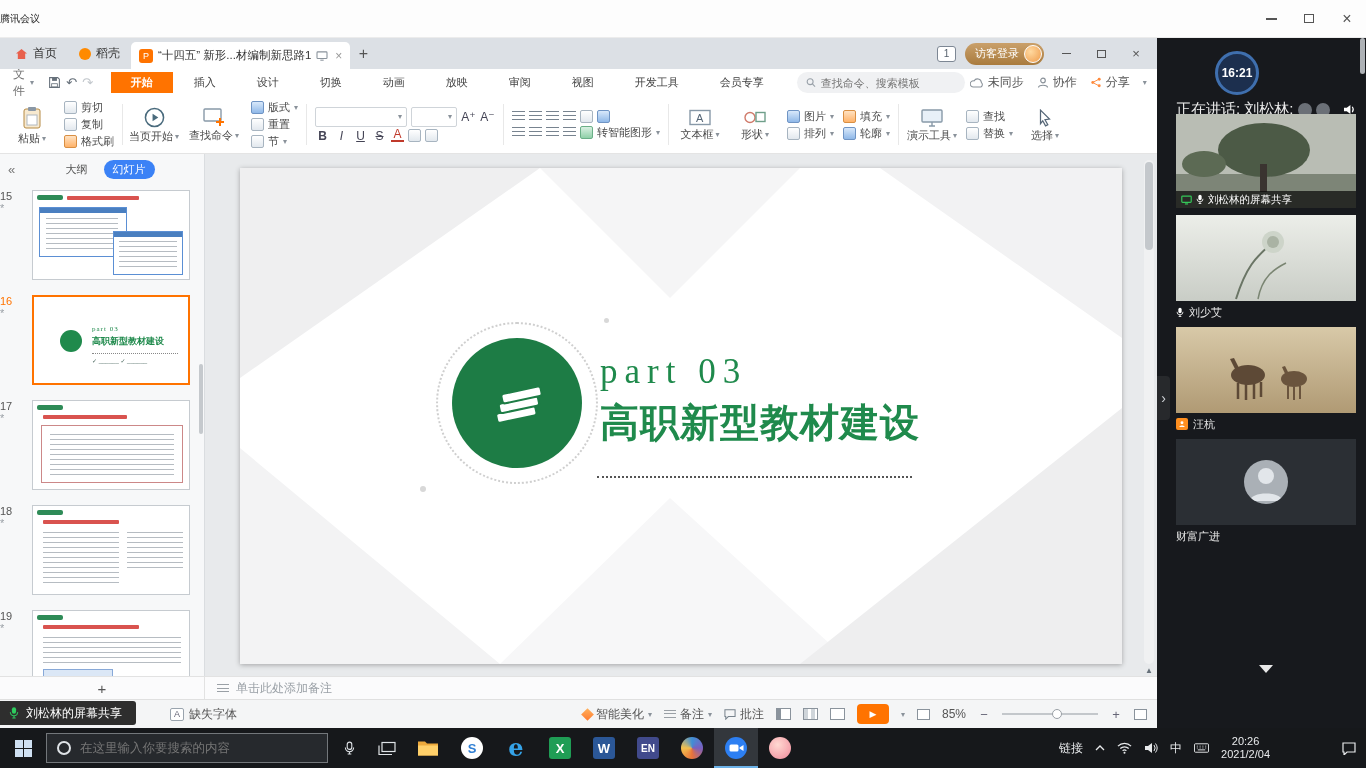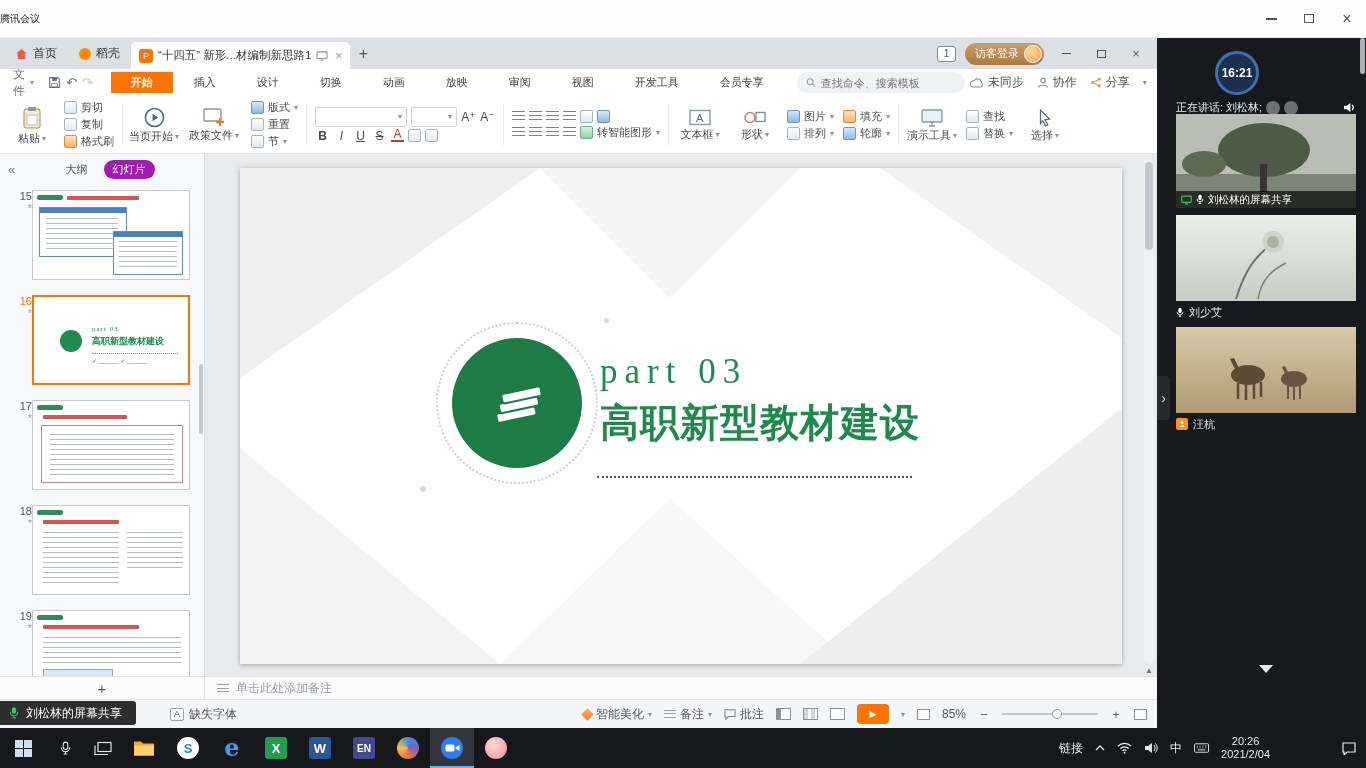--- a/index.html
+++ b/index.html
@@ -67,24 +67,24 @@
   .fl.fb{font-weight:bold}.fl.fi{font-style:italic}.fl.fu{text-decoration:underline}.fl.fs{text-decoration:line-through}
   .fl.fa{color:#c0392b;border-bottom:2px solid #c0392b;line-height:11px;width:13px}
   .frow{display:flex;align-items:center;gap:4px}
 
   .workspace{flex:1;display:flex;min-height:0}
   .sidebar{width:205px;flex:0 0 auto;border-right:1px solid #dadde0;background:#f7f8f9;display:flex;flex-direction:column;position:relative}
   .sb-top{height:30px;display:flex;align-items:center;padding:0 8px;flex:0 0 auto}
   .collapse{color:#777;font-size:13px}
   .sb-tabs{flex:1;display:flex;justify-content:center;gap:7px;align-items:center}
   .sb-tab{font-size:11px;color:#555;padding:2px 9px}
-  .sb-tab.sel{background:#a21caf;color:#fff;border-radius:10px}
+  .sb-tab.sel{background:#3b82f6;color:#fff;border-radius:10px}
   .thumbs{flex:1;overflow:hidden;padding-top:6px}
   .titem{display:flex;margin-bottom:15px}
-  .tmeta{width:32px;text-align:right;color:#555;font-size:11px;line-height:12px}
+  .tmeta{width:32px;text-align:left;color:#555;font-size:11px;line-height:12px}
   .tmeta .star{display:block;color:#9aa0a6;font-size:11px;margin-top:0}
   .titem.sel .tmeta{color:#ff7300}
   .thumb{width:158px;height:90px;background:#fff;border:1px solid #c6cbd0;position:relative;overflow:hidden}
   .titem.sel .thumb{border:2px solid #ff7300}
   .mk{position:absolute}
   .mk-pill{height:5px;border-radius:2px;background:#2e8b57}
   .mk-red{height:4px;background:#d9534f;border-radius:1px}
   .mk-box{border:1px solid #5b8fd4;background:#fff}
   .mk-bluehead{height:5px;background:#4a7fc0}
   .mk-lines{background:repeating-linear-gradient(180deg,#b6bcc2 0 1px,transparent 1px 5px)}
@@ -132,21 +132,21 @@
   .fitic{width:13px;height:11px;border:1px solid #8a939c;background:#fff}
 
   .share-overlay{position:absolute;left:0;bottom:3px;height:24px;background:rgba(18,18,18,.88);display:flex;align-items:center;gap:7px;padding:0 14px 0 9px;z-index:6;color:#fff;font-size:12px;border-radius:0 3px 3px 0}
 
   
   .meeting{flex:1;background:#17191d;position:relative;color:#fff;overflow:hidden}
   .m-handle{position:absolute;left:0;top:338px;width:13px;height:44px;display:flex;align-items:center;justify-content:center;color:#cfd3d7;font-size:14px;background:rgba(255,255,255,.07);border-radius:0 4px 4px 0;z-index:3}
   .m-scrollth{position:absolute;right:1px;top:0;width:5px;height:36px;background:#aeb2b6;border-radius:3px;z-index:3}
   .m-inner{position:absolute;left:19px;right:10px;top:0;bottom:0}
   .timer{position:absolute;left:39px;top:13px;width:44px;height:44px;border-radius:50%;background:#1c2f4e;border:3px solid #3f6fae;color:#fff;font-size:12px;display:flex;align-items:center;justify-content:center;font-weight:bold}
-  .speaking{position:absolute;left:0;top:62px;right:0;display:flex;align-items:center;gap:4px;font-size:11px;color:#eee}
+  .speaking{position:absolute;left:0;top:62px;right:0;display:flex;align-items:center;gap:4px;font-size:15px;color:#eee}
   .mini-ava{width:14px;height:14px;border-radius:50%;background:#6b7077;flex:0 0 auto}
   .sp-sp{flex:1}
   .tile{position:absolute;width:180px;overflow:hidden;background:#22262b}
   .tile-label{position:absolute;left:0;right:0;bottom:0;height:17px;background:rgba(8,8,8,.72);display:flex;align-items:center;gap:4px;padding:0 5px;font-size:10.5px;color:#fff}
   .ptile{position:absolute;width:180px}
   .pphoto{height:86px;overflow:hidden;position:relative;background:#2b2f34}
   .plabel{height:16px;margin-top:3px;display:flex;align-items:center;gap:5px;font-size:11px;color:#e8e8e8}
   .p1bg{background:linear-gradient(180deg,#eceee9,#c9cdc6)}
   .p2bg{background:linear-gradient(180deg,#d8c9a8,#b09a74)}
   .p4bg{background:radial-gradient(circle at 50% 45%,#787d82 0,#5a5f64 26px,#26292d 58px)}
@@ -336,21 +336,21 @@
               <span>当页开始</span>
               <span class="cv">▾</span>
             </span>
         </div>
         <div class="grp-big" style="width:62px">
           <svg width="22" height="19" viewBox="0 0 22 19">
               <rect x="1" y="1" width="17" height="12" rx="1" fill="#fff" stroke="#8899a8" stroke-width="1.4"></rect>
               <path d="M17 10v8M13 14h8" stroke="#ff7300" stroke-width="2"></path>
             </svg>
           <span class="lbl">
-              <span>政策文件</span>
+              <span>查找命令</span>
               <span class="cv">▾</span>
             </span>
         </div>
         <div class="grp-col">
           <span class="mini">
               <span class="ib b"></span>
               <span>版式</span>
               <span class="cv">▾</span>
             </span>
           <span class="mini">
@@ -718,36 +718,53 @@
             <span class="orangebadge">
               <svg width="8" height="8" viewBox="0 0 12 12">
                   <circle cx="6" cy="4" r="2.2" fill="#fff"></circle>
                   <path d="M2 10.5c0-3 8-3 8 0z" fill="#fff"></path>
                 </svg>
             </span>
             <span>汪杭</span>
           </div>
         </div>
 
+        <div class="ptile" style="top:401px">
+          <div class="pphoto">
+            <span class="def-ava">
+              <svg width="44" height="44" viewBox="0 0 44 44">
+                  <circle cx="22" cy="16" r="8" fill="#e2e6ea"></circle>
+                  <path d="M6 41c0-10 32-10 32 0z" fill="#e2e6ea"></path>
+                </svg>
+            </span>
+          </div>
+          <div class="plabel">
+            <span>财富广进</span>
+          </div>
+        </div>
 
 
         <div class="m-down"></div>
       </div>
     </div>
   </div>
 
   <div class="taskbar">
     <div class="tk-start">
       <svg width="17" height="17" viewBox="0 0 17 17">
           <rect width="8" height="8" fill="#cfe0f2"></rect>
           <rect x="9" width="8" height="8" fill="#cfe0f2"></rect>
           <rect y="9" width="8" height="8" fill="#cfe0f2"></rect>
           <rect x="9" y="9" width="8" height="8" fill="#cfe0f2"></rect>
         </svg>
     </div>
+    <div class="tk-search">
+      <span class="cortana"></span>
+      <input placeholder="在这里输入你要搜索的内容" style="">
+    </div>
     <div class="tk-ic">
       <svg width="11" height="15" viewBox="0 0 12 16">
           <rect x="3.5" y="1" width="5" height="8" rx="2.5" fill="none" stroke="#dfe3e7" stroke-width="1.2"></rect>
           <path d="M1.5 7a4.5 4.5 0 0 0 9 0M6 11.5V14M4 14h4" stroke="#dfe3e7" fill="none" stroke-width="1.2"></path>
         </svg>
     </div>
     <div class="tk-ic">
       <svg width="18" height="15" viewBox="0 0 18 14">
           <rect x="4" y="1" width="13" height="9" fill="none" stroke="#dfe3e7" stroke-width="1.2"></rect>
           <path d="M1 4v9h13" stroke="#dfe3e7" fill="none" stroke-width="1.2"></path>

